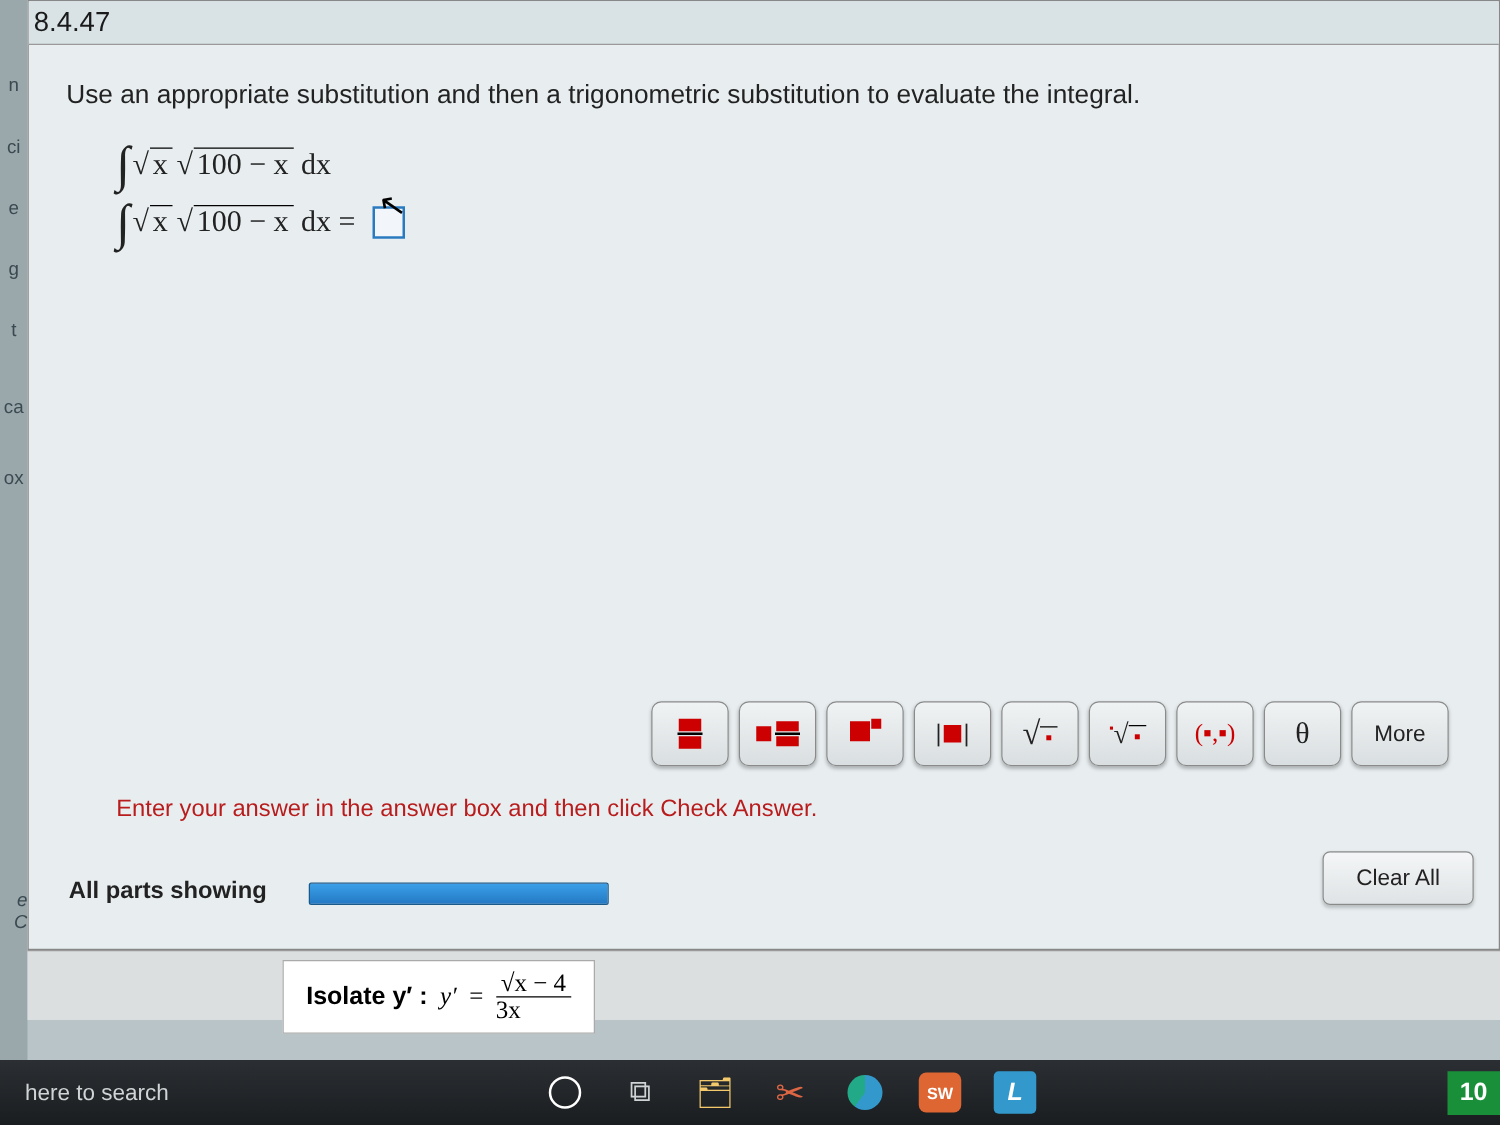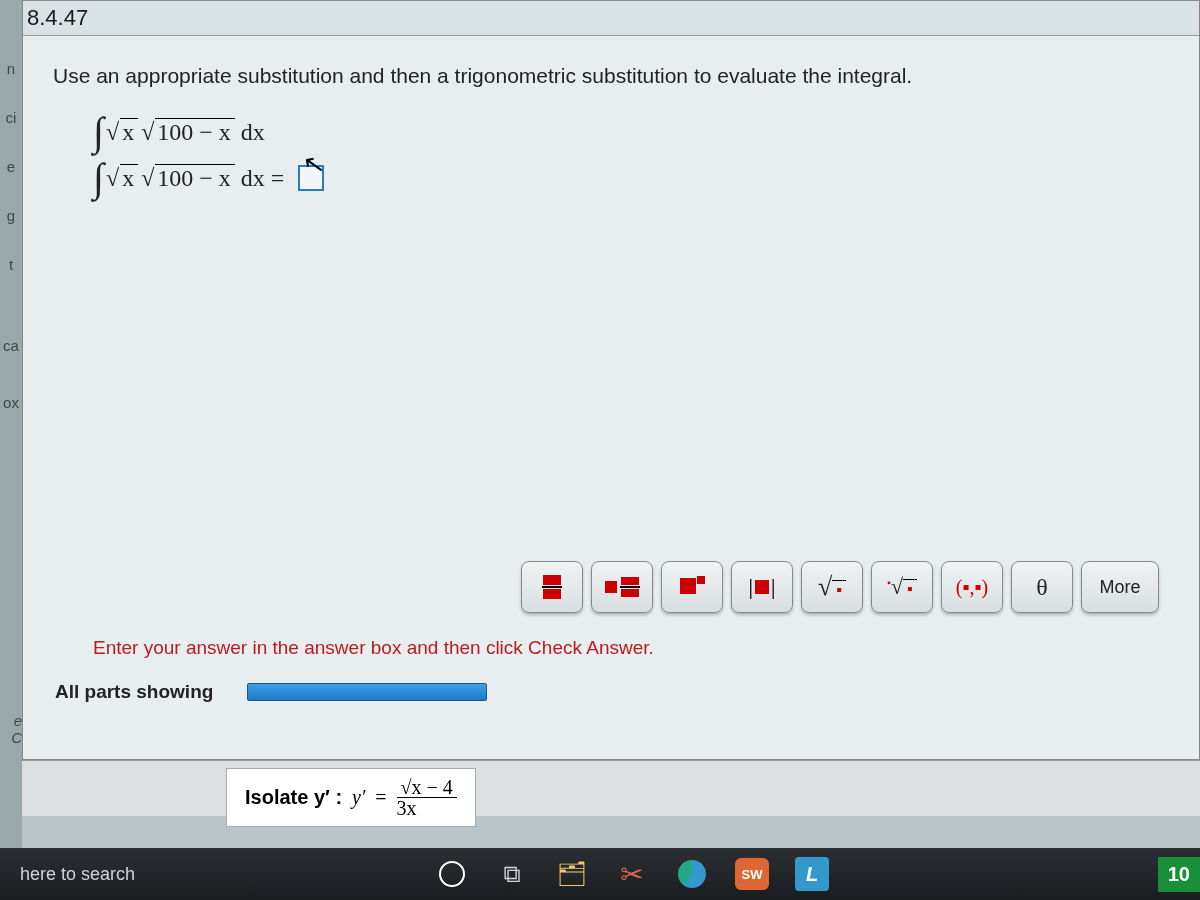--- a/index.html
+++ b/index.html
@@ -97,21 +97,21 @@
   .sup-icon .exp { width:8px;height:8px;background:#c00; display:inline-block; position:relative; top:-10px; left:1px;}
   .abs-icon { display:flex; align-items:center; gap:2px; font-weight:bold;}
   .abs-icon .b { width:14px;height:14px;background:#c00;}
   
   .hint {
     position: absolute; left: 48px; top: 636px;
     font-size: 19px; color: #b91c1c; margin-left: 22px;
   }
   .footer {
     position: absolute; left: 32px; right: 20px; top: 680px;
-    display: flex; align-items: center; gap: 34px;
+    display: flex; align-items: flex-end; gap: 34px;
   }
   .footer-label { font-size: 19px; font-weight: bold; color: #222; }
   .progress {
     width: 240px; height: 18px;
     background: linear-gradient(#3aa0e8,#2479c4);
     border: 1px solid #1a5a8a;
     border-radius: 2px;
   }
   .clear-btn {
     margin-left: auto;
@@ -171,21 +171,21 @@
 </style>
 </head>
 <body>
 
 <div class="left-edge">
   <div>n</div>
   <div>ci</div>
   <div>e</div>
   <div>g</div>
   <div>t</div>
-  <div style="margin-top:64px">ca</div>
+  <div style="margin-top:44px">ca</div>
   <div style="margin-top:40px">ox</div>
 </div>
 <div class="leftc">e C</div>
 
 <div class="main-panel">
   <div class="header">8.4.47</div>
 
   <div class="content">
     <div class="prompt">Use an appropriate substitution and then a trigonometric substitution to evaluate the integral.</div>
 
@@ -255,20 +255,21 @@
       <span style="font-size:24px">θ</span>
     </div>
     <div class="pal-btn more">More</div>
   </div>
 
   <div class="hint">Enter your answer in the answer box and then click Check Answer.</div>
 
   <div class="footer">
     <span class="footer-label">All parts showing</span>
     <div class="progress"></div>
+    <button class="clear-btn">Clear All</button>
   </div>
 </div>
 
 <div class="under-strip"></div>
 <div class="isolate">
   <span style="font-family:Arial;font-weight:bold">Isolate y′ :</span>
   <span style="font-style:italic">y′</span>
   <span>=</span>
   <span class="fr">
     <span class="t">√x − 4</span>

